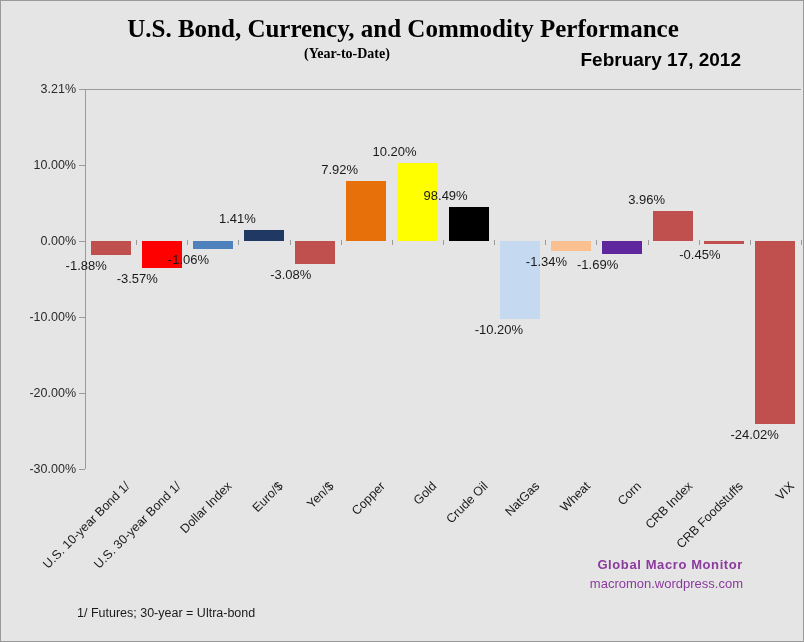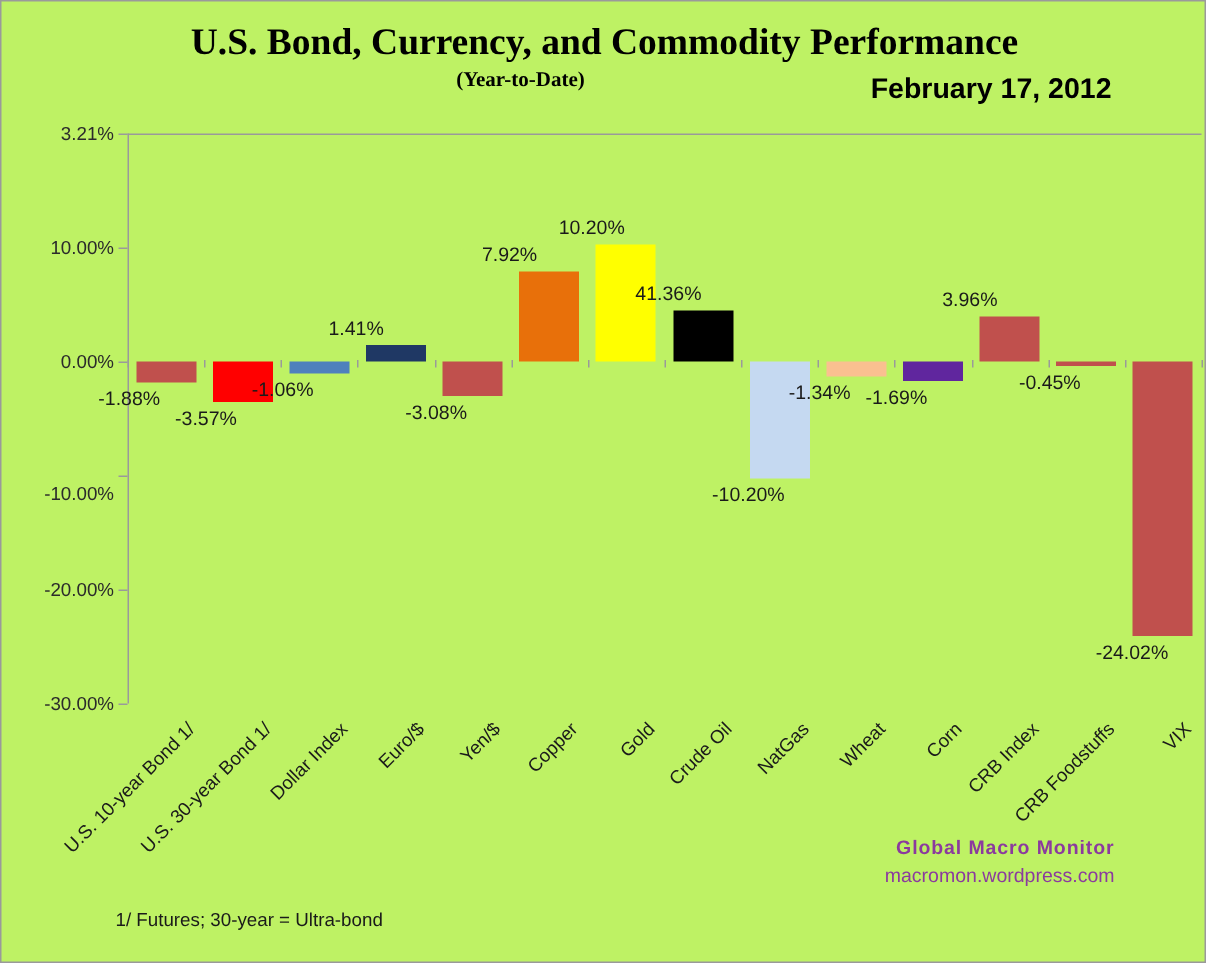--- a/index.html
+++ b/index.html
@@ -4,21 +4,21 @@
 <style>
   html, body {
     margin: 0;
     padding: 0;
     background: #ffffff;
   }
   #page {
     position: relative;
     width: 804px;
     height: 642px;
-    background: #bef264;
+    background: #e5e5e5;
     border: 1px solid #9a9a9a;
     box-sizing: border-box;
     overflow: hidden;
     font-family: "Liberation Sans", sans-serif;
   }
 
   
   #chart-title {
     position: absolute;
     top: 14px;
@@ -176,21 +176,21 @@
     <div class="axis-line" id="y-axis-line"></div>
     <div id="zero-line"></div>
     <div id="y-ticks">
         <div class="y-tick" style="top: 0px;"></div>
         <div class="y-label" style="top: 0px;">3.21%</div>
         <div class="y-tick" style="top: 76px;"></div>
         <div class="y-label" style="top: 76px;">10.00%</div>
         <div class="y-tick" style="top: 152px;"></div>
         <div class="y-label" style="top: 152px;">0.00%</div>
         <div class="y-tick" style="top: 228px;"></div>
-        <div class="y-label" style="top: 240px; margin-left: 19px;">-10.00%</div>
+        <div class="y-label" style="top: 228px; margin-left: 19px;">-10.00%</div>
         <div class="y-tick" style="top: 304px;"></div>
         <div class="y-label" style="top: 304px;">-20.00%</div>
         <div class="y-tick" style="top: 380px;"></div>
         <div class="y-label" style="top: 380px;">-30.00%</div>
       </div>
     <div id="x-ticks">
         <div class="x-tick" style="left: 0px;"></div>
         <div class="x-tick" style="left: 51.1429px;"></div>
         <div class="x-tick" style="left: 102.286px;"></div>
         <div class="x-tick" style="left: 153.429px;"></div>
@@ -215,21 +215,21 @@
         <div class="bar-value" style="width: 90px; left: 82.8571px; top: 163.056px;">-1.06%</div>
         <div class="bar" title="Euro/$ 1.41%" style="left: 159px; top: 141.284px; width: 40px; height: 10.716px; background: rgb(31, 56, 100);"></div>
         <div class="bar-value" style="width: 90px; left: 134px; top: 122.284px;">1.41%</div>
         <div class="bar" title="Yen/$ -3.08%" style="left: 210.143px; top: 152px; width: 40px; height: 23.408px; background: rgb(192, 80, 77);"></div>
         <div class="bar-value" style="width: 90px; left: 185.143px; top: 178.408px;">-3.08%</div>
         <div class="bar" title="Copper 7.92%" style="left: 261.286px; top: 91.808px; width: 40px; height: 60.192px; background: rgb(232, 112, 10);"></div>
         <div class="bar-value" style="width: 90px; left: 236.286px; top: 72.808px;">7.92%</div>
         <div class="bar" title="Gold 10.20%" style="left: 312.429px; top: 74.48px; width: 40px; height: 77.52px; background: rgb(255, 255, 0);"></div>
         <div class="bar-value" style="width: 90px; left: 287.429px; top: 55.48px;">10.20%</div>
         <div class="bar" title="Crude Oil 4.46%" style="left: 363.571px; top: 118.104px; width: 40px; height: 33.896px; background: rgb(0, 0, 0);"></div>
-        <div class="bar-value" style="width: 90px; left: 338.571px; top: 99.104px;">41.36%</div>
+        <div class="bar-value" style="width: 90px; left: 338.571px; top: 99.104px;">98.49%</div>
         <div class="bar" title="NatGas -10.20%" style="left: 414.714px; top: 152px; width: 40px; height: 77.52px; background: rgb(197, 217, 241);"></div>
         <div class="bar-value" style="width: 90px; left: 389.714px; top: 232.52px;">-10.20%</div>
         <div class="bar" title="Wheat -1.34%" style="left: 465.857px; top: 152px; width: 40px; height: 10.184px; background: rgb(250, 192, 144);"></div>
         <div class="bar-value" style="width: 90px; left: 440.857px; top: 165.184px;">-1.34%</div>
         <div class="bar" title="Corn -1.69%" style="left: 517px; top: 152px; width: 40px; height: 12.844px; background: rgb(96, 38, 158);"></div>
         <div class="bar-value" style="width: 90px; left: 492px; top: 167.844px;">-1.69%</div>
         <div class="bar" title="CRB Index 3.96%" style="left: 568.143px; top: 121.904px; width: 40px; height: 30.096px; background: rgb(192, 80, 77);"></div>
         <div class="bar-value" style="width: 90px; left: 543.143px; top: 102.904px;">3.96%</div>
         <div class="bar" title="CRB Foodstuffs -0.45%" style="left: 619.286px; top: 152px; width: 40px; height: 3.42px; background: rgb(192, 80, 77);"></div>
         <div class="bar-value" style="width: 90px; left: 594.286px; top: 158.42px;">-0.45%</div>

